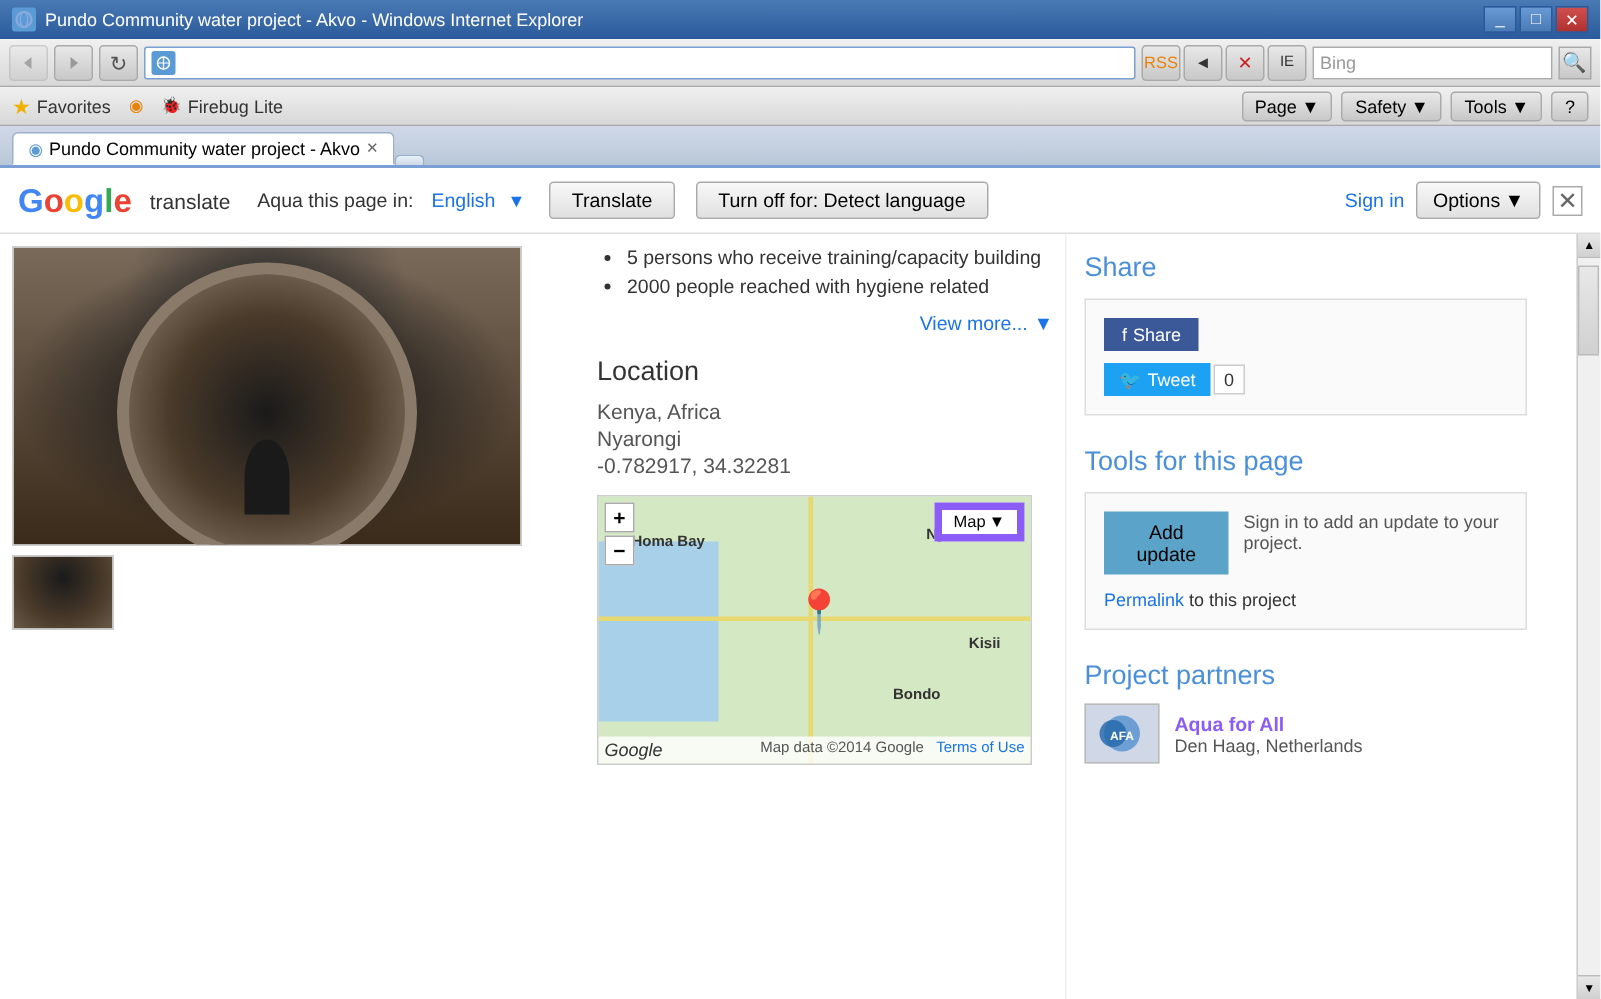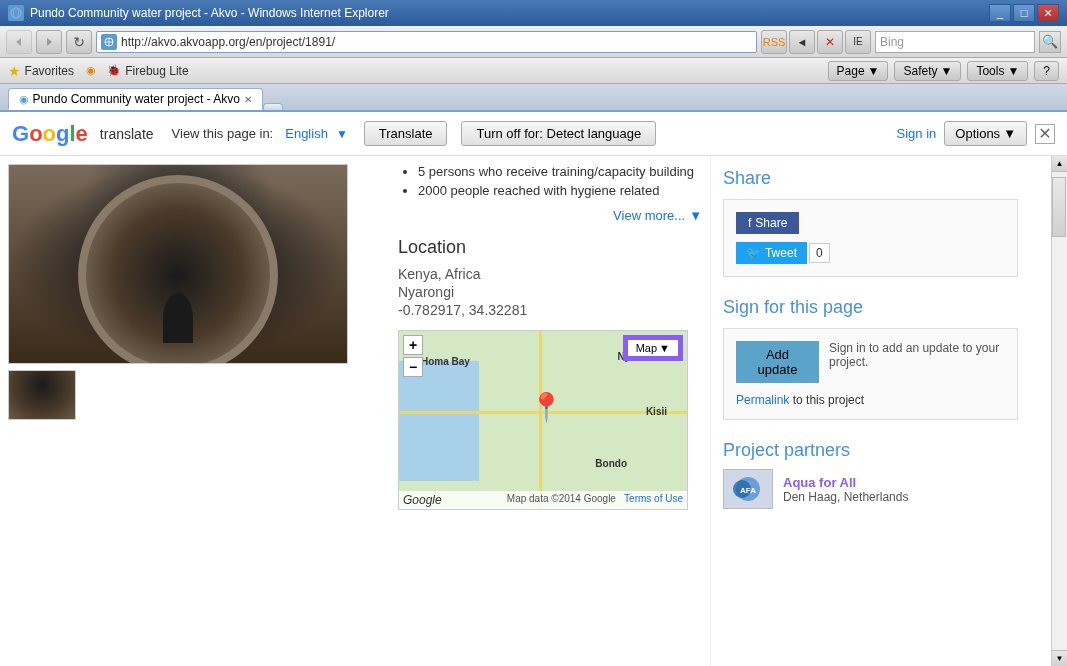--- a/index.html
+++ b/index.html
@@ -264,21 +264,20 @@
   </div>
   <div class="nav-btn" style="font-size:14px; color:#555;">↻</div>
   <div class="address-bar">
     <div class="address-icon">
       <svg width="10" height="10" viewBox="0 0 10 10">
           <circle cx="5" cy="5" r="4" fill="none" stroke="white" stroke-width="1"></circle>
           <line x1="5" y1="1" x2="5" y2="9" stroke="white" stroke-width="0.8"></line>
           <line x1="1" y1="5" x2="9" y2="5" stroke="white" stroke-width="0.8"></line>
         </svg>
     </div>
-    <span>http://akvo.akvoapp.org/en/project/1891/</span>
   </div>
   <div class="nav-icon-group">
     <div class="nav-btn" style="font-size:11px;color:#e8820a;">RSS</div>
     <div class="nav-btn" style="font-size:11px;">◄</div>
     <div class="nav-btn" style="color:#cc2222;">✕</div>
     <div class="nav-btn" style="font-size:10px;">IE</div>
   </div>
   <div class="search-bar">
     <span style="color:#999;">Bing</span>
   </div>
@@ -323,21 +322,21 @@
     <span class="tab-close">✕</span>
   </div>
   <div class="tab" style="width:20px;padding:3px 6px;"></div>
 </div>
 
 <div class="translate-bar">
   <span class="google-logo">
     <span class="google-g translate-word">G</span><span class="google-o1 translate-word">o</span><span class="google-o2 translate-word">o</span><span class="google-g2 translate-word">g</span><span class="google-l translate-word">l</span><span class="google-e translate-word">e</span>
   </span>
   <span style="font-size:14px; color:#333; margin-left:4px;">translate</span>
-  <span style="font-size:13px;color:#333;margin-left:10px;">View this page in:</span>
+  <span style="font-size:13px;color:#333;margin-left:10px;">Aqua this page in:</span>
   <a class="translate-lang" style="margin-left:4px;">English</a>
   <span style="color:#1a73e8; font-size:12px;">▼</span>
   <button class="translate-btn" style="margin-left:8px;">Translate</button>
   <button class="translate-turn-off" style="margin-left:6px;">Turn off for: Detect language</button>
   <div class="translate-right">
     <a class="sign-in-link">Sign in</a>
     <button class="options-btn">
       <span>Options</span>
       <span>▼</span>
     </button>
@@ -382,21 +381,21 @@
       <div class="map-container">
         <div class="map-bg">
 
           <div class="map-water"></div>
 
           <div class="map-road1"></div>
           <div class="map-road2"></div>
 
           <div class="map-label" style="top:25px; left:22px;">Homa Bay</div>
           <div class="map-label" style="top:20px; right:30px;">Nyamira</div>
-          <div class="map-label" style="top:75px; right:20px;">Kisii</div>
+          <div class="map-label" style="top:93px; right:20px;">Kisii</div>
           <div class="map-label" style="bottom:40px; right:60px;">Bondo</div>
 
           <div class="map-pin">📍</div>
 
           <div class="map-zoom-in">+</div>
           <div class="map-zoom-out">−</div>
 
           <div class="map-type-btn">
             <span>Map</span>
             <span>▼</span>
@@ -427,21 +426,21 @@
             <button class="tweet-btn">
               <span style="font-size:12px;">🐦</span>
               <span>Tweet</span>
             </button>
             <span class="tweet-count">0</span>
           </div>
         </div>
       </div>
 
       <div class="tools-section">
-        <h2 class="tools-title">Sign for this page</h2>
+        <h2 class="tools-title">Tools for this page</h2>
         <div class="tools-box">
           <div class="update-row">
             <button class="add-update-btn">Add update</button>
             <span class="update-desc">Sign in to add an update to your project.</span>
           </div>
           <div class="permalink-row">
             <a class="widget-link">Permalink</a>
             <span>to this project</span>
           </div>
         </div>

